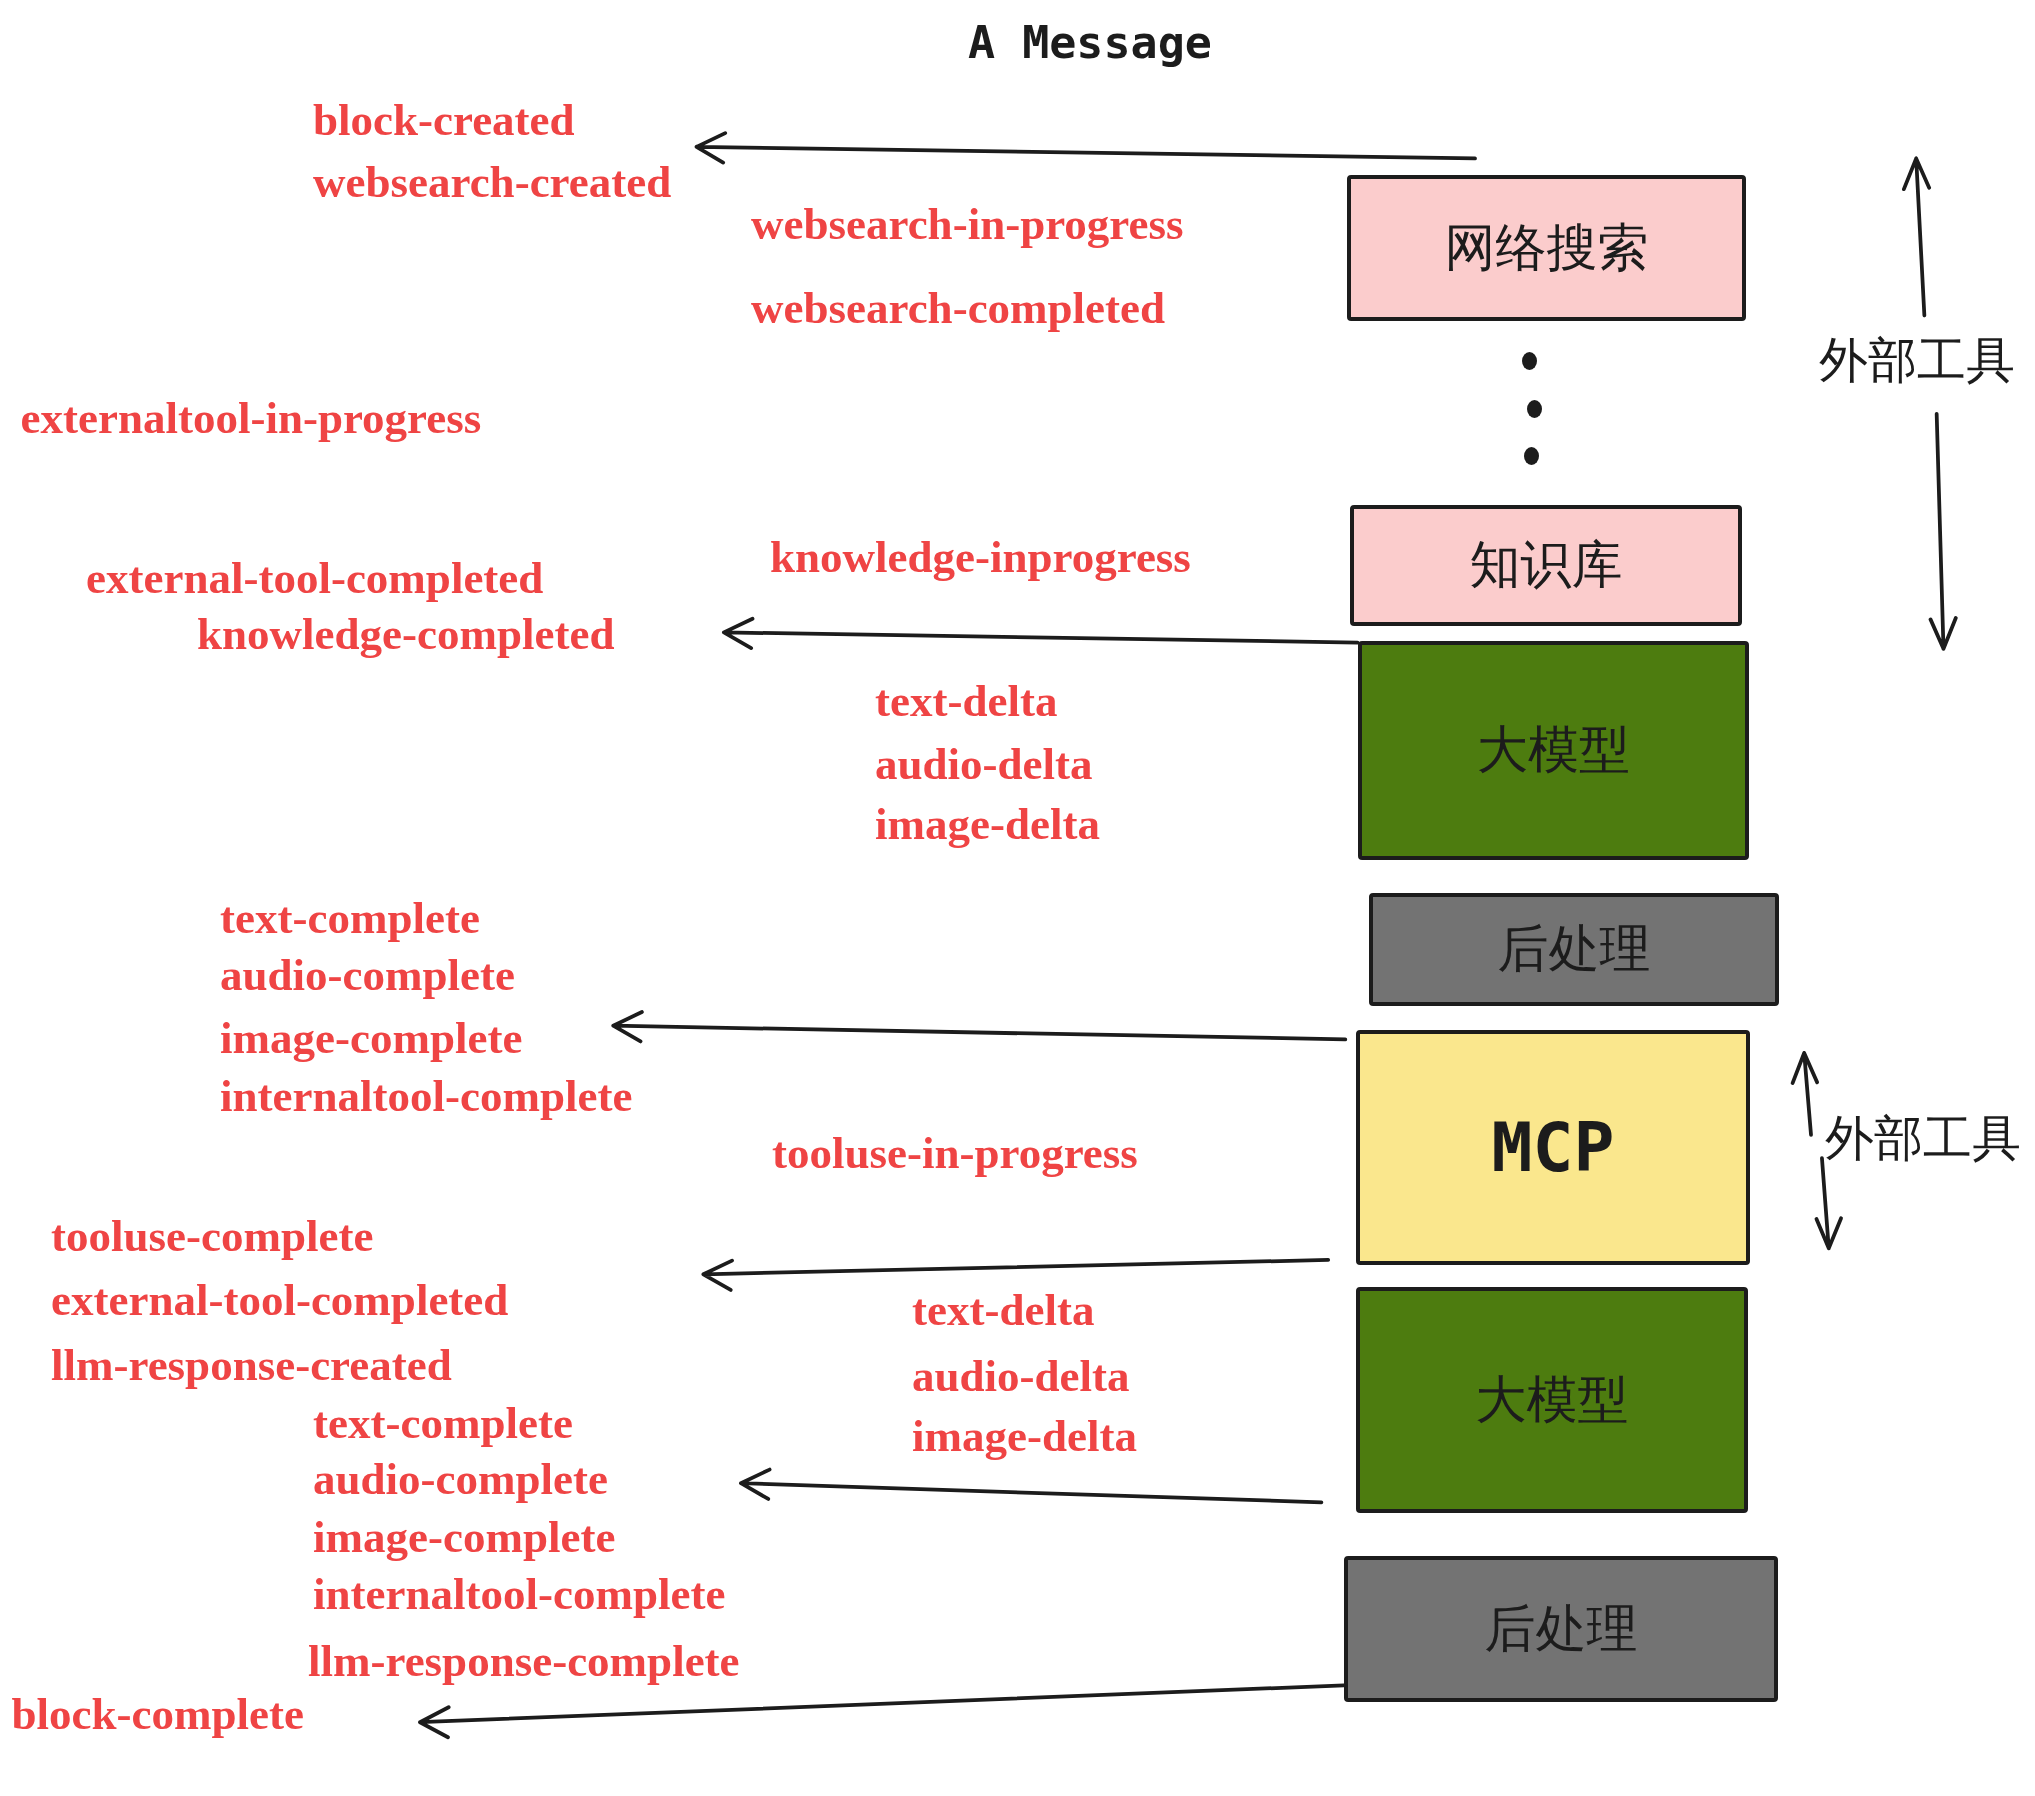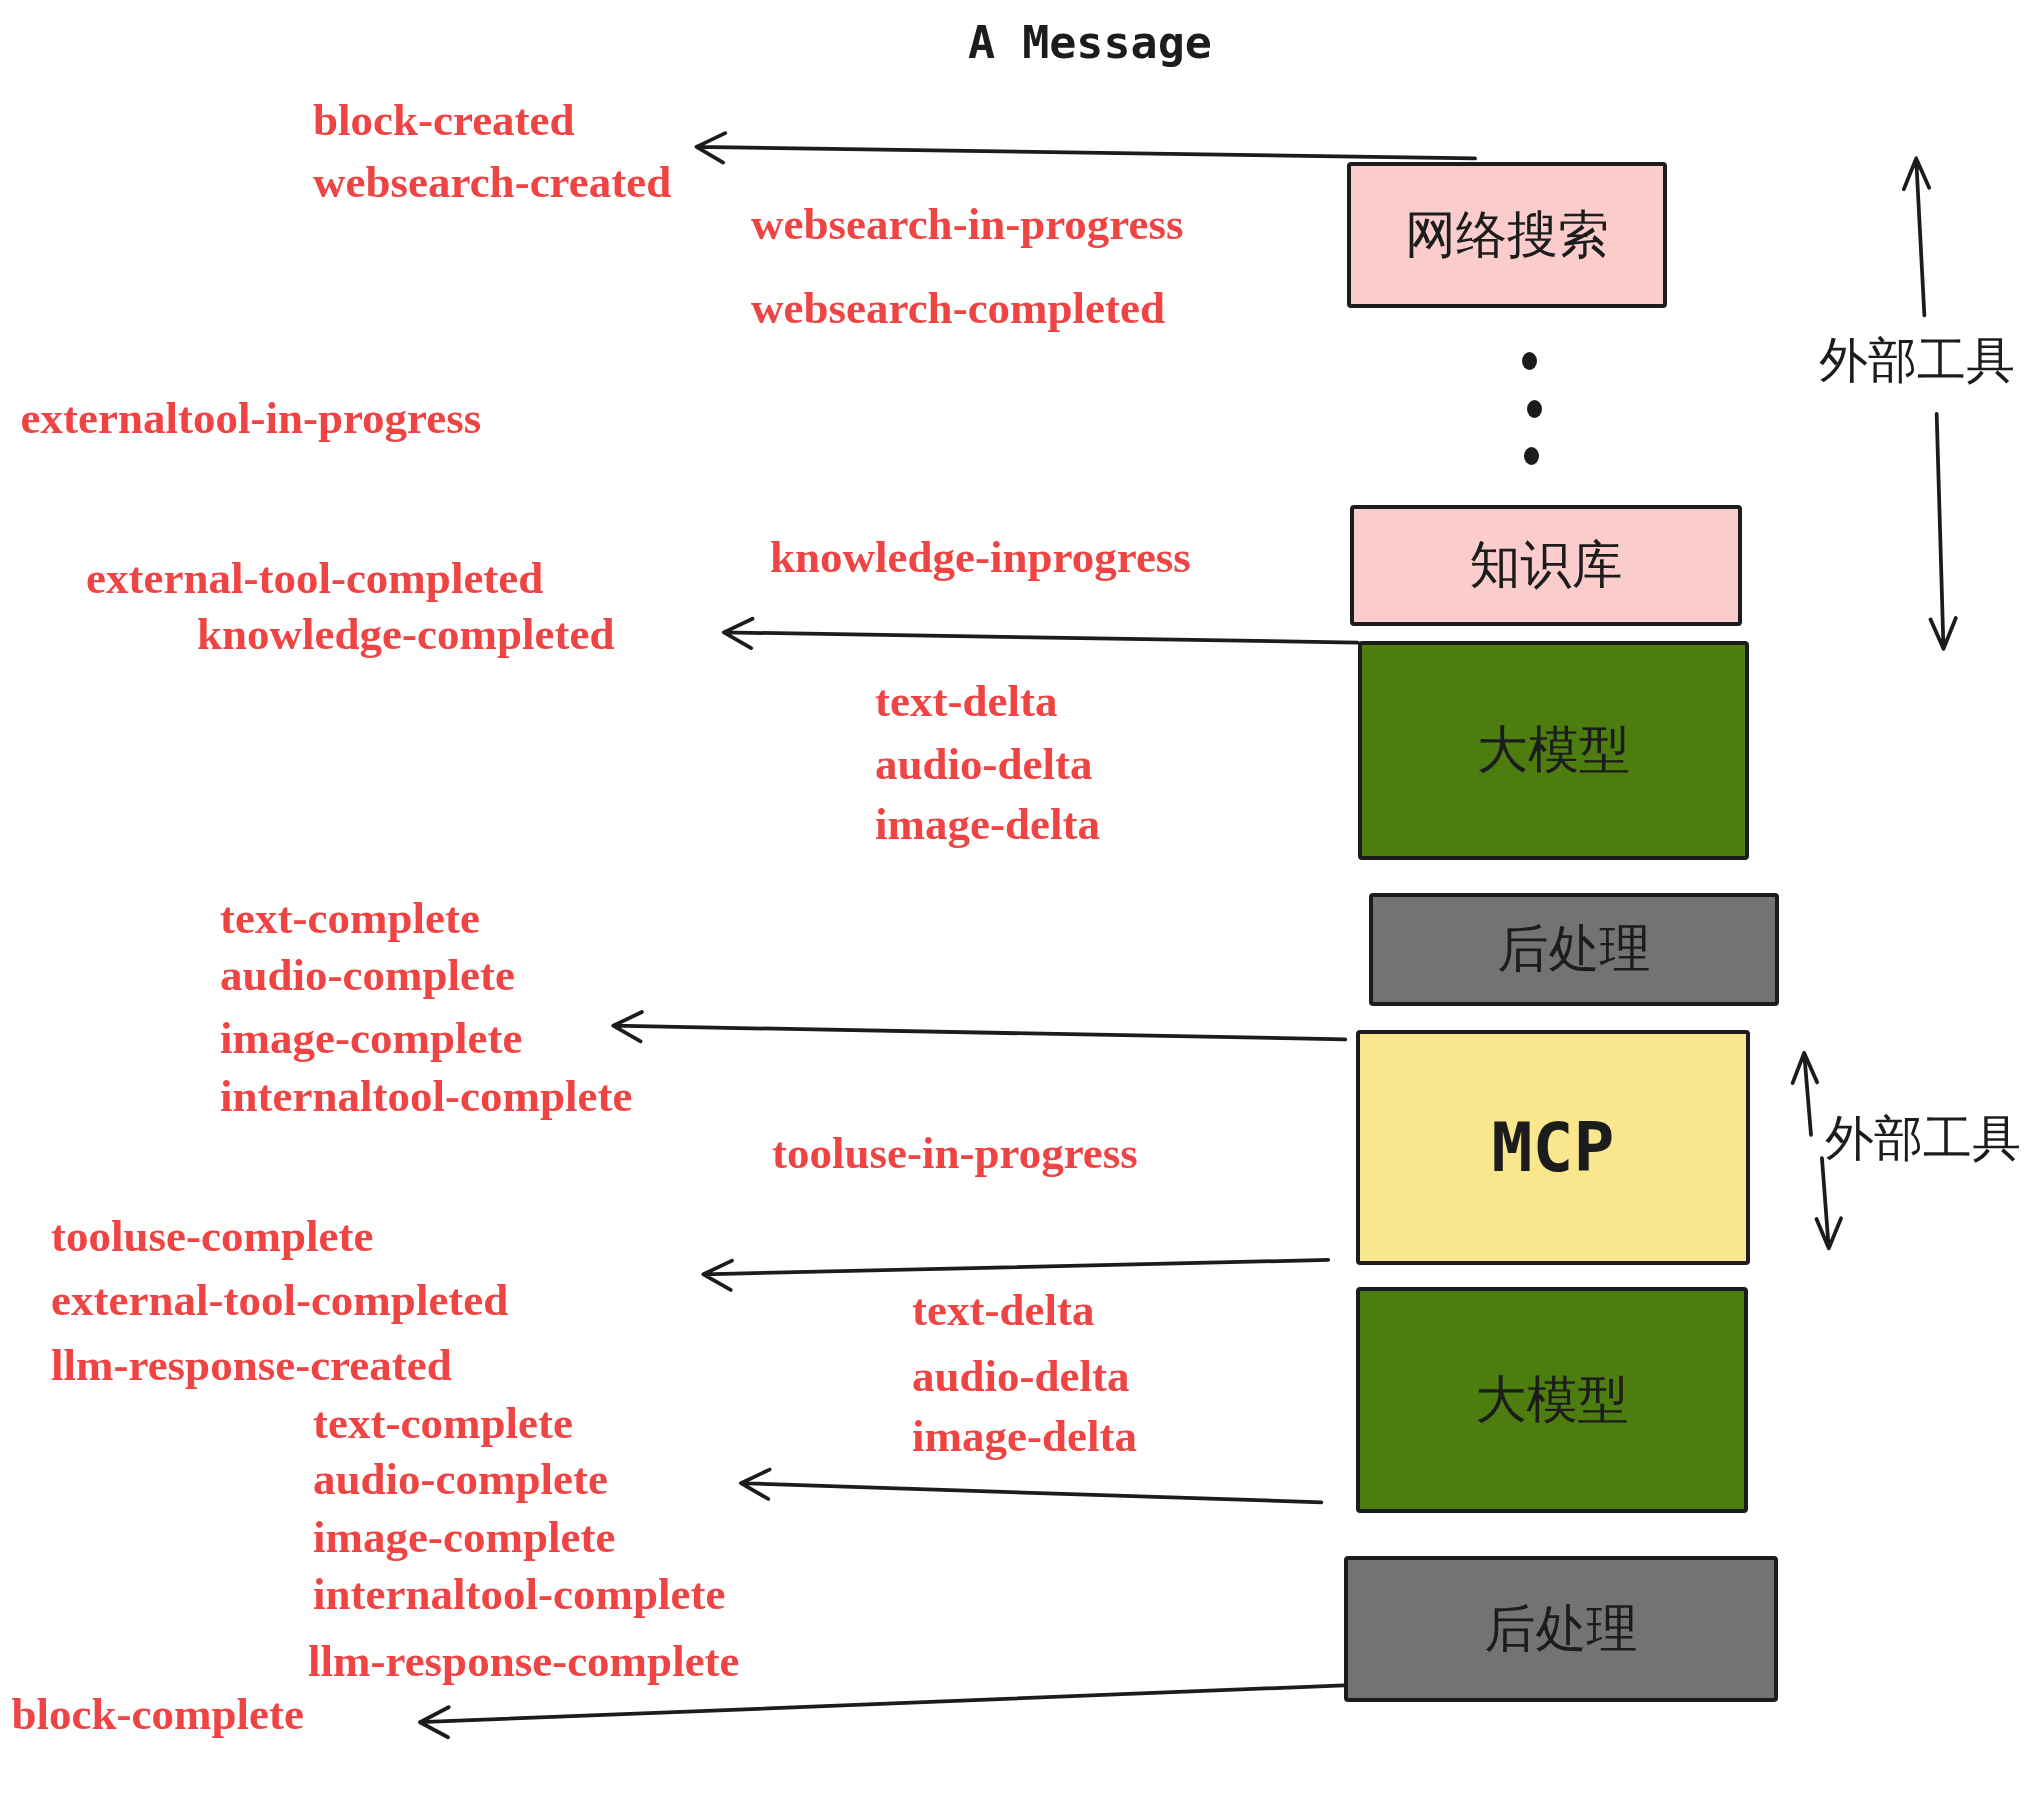--- a/index.html
+++ b/index.html
@@ -51,21 +51,21 @@
   <div class="ev" style="left:313px;top:1423px">text-complete</div>
   <div class="ev" style="left:313px;top:1479px">audio-complete</div>
   <div class="ev" style="left:313px;top:1537px">image-complete</div>
   <div class="ev" style="left:313px;top:1594px">internaltool-complete</div>
   <div class="ev" style="left:308px;top:1661px">llm-response-complete</div>
   <div class="ev" style="left:11.6px;top:1714px">block-complete</div>
   <div class="ev" style="left:912px;top:1310px">text-delta</div>
   <div class="ev" style="left:912px;top:1376px">audio-delta</div>
   <div class="ev" style="left:912px;top:1436px">image-delta</div>
 
-  <div class="box fill-pink" style="left:1347px;top:162px;width:320px;height:146px">
+  <div class="box fill-pink" style="left:1347px;top:175px;width:399px;height:146px">
     <span class="lbl">网络搜索</span>
   </div>
   <div class="box fill-pink" style="left:1350px;top:505px;width:392px;height:121px">
     <span class="lbl">知识库</span>
   </div>
   <div class="box fill-green" style="left:1358px;top:641px;width:391px;height:219px">
     <span class="lbl">大模型</span>
   </div>
   <div class="box fill-white" style="left:1369px;top:893px;width:410px;height:113px">
     <span class="lbl">后处理</span>

